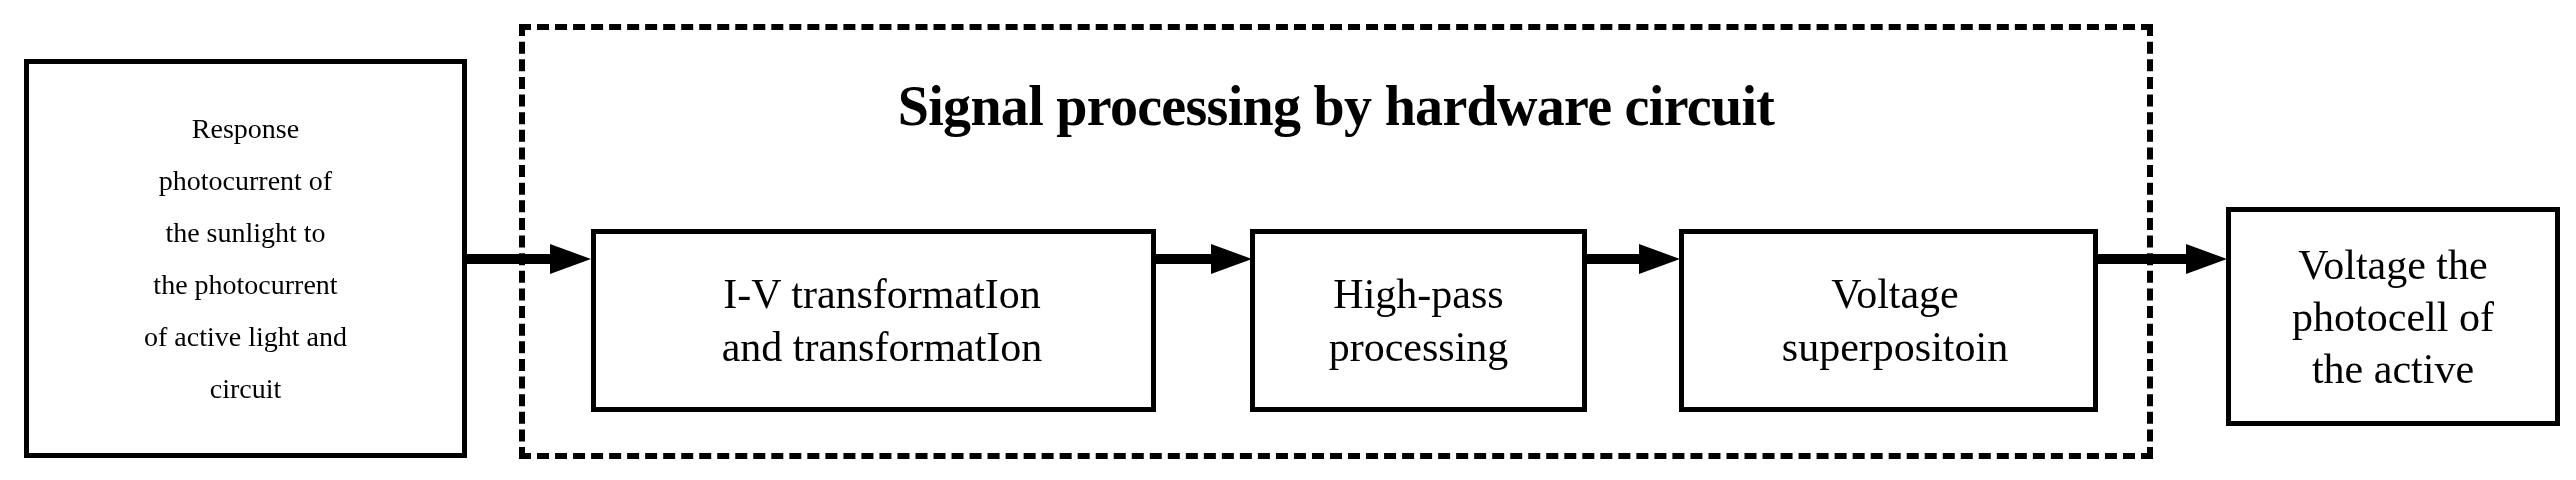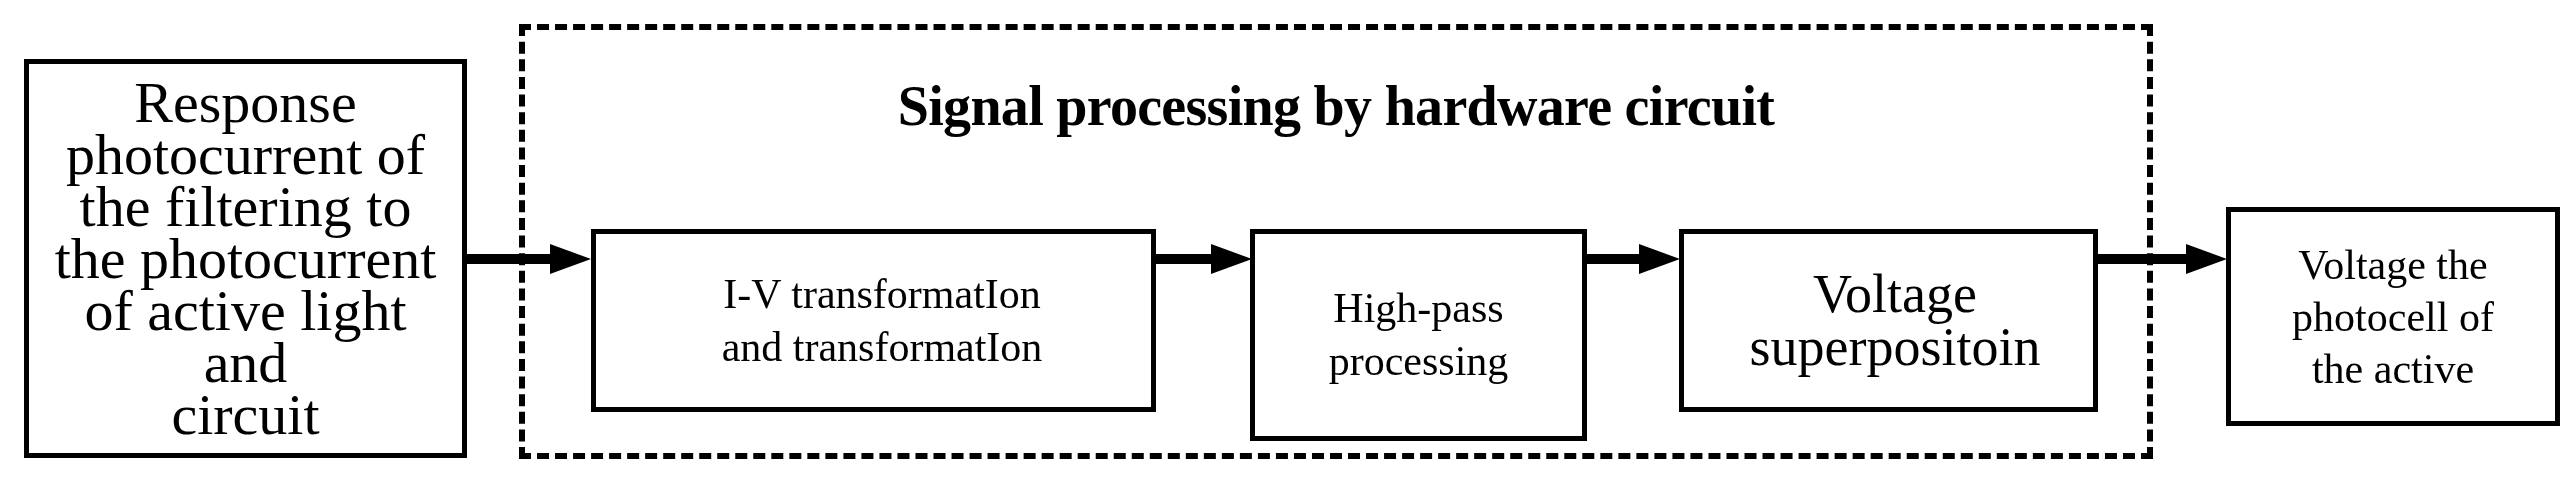--- a/index.html
+++ b/index.html
@@ -59,46 +59,46 @@
     width: 100%;
     padding: 0 7.4px;
     box-sizing: border-box;
   }
 
   #box-source {
     left: 24px;
     top: 59px;
     width: 443px;
     height: 399px;
-    font-size: 58px;
+    font-size: 28px;
     line-height: 52px;
   }
   #box-iv {
     left: 591px;
     top: 229px;
     width: 565px;
     height: 183px;
     font-size: 42px;
     line-height: 53px;
     padding-left: 17px;
   }
   #box-hpf {
     left: 1250px;
     top: 229px;
     width: 337px;
-    height: 212px;
+    height: 183px;
     font-size: 42px;
     line-height: 53px;
   }
   #box-vamp {
     left: 1679px;
     top: 229px;
     width: 419px;
     height: 183px;
-    font-size: 54px;
+    font-size: 42px;
     line-height: 53px;
     padding-left: 13px;
   }
   #box-extract {
     left: 2226px;
     top: 207px;
     width: 334px;
     height: 219px;
     font-size: 42px;
     line-height: 52px;
@@ -148,21 +148,21 @@
 
 <div id="canvas">
 
   <div class="dashed-group"></div>
   <div class="group-title">Signal processing by hardware circuit</div>
 
   <div class="box" id="box-source">
     <span class="box-text">
       <span>Response</span><br>
       <span>photocurrent of</span><br>
-      <span>the filtering to</span><br>
+      <span>the sunlight to</span><br>
       <span>the photocurrent</span><br>
       <span>of active light and</span><br>
       <span>circuit</span>
     </span>
   </div>
 
   <div class="arrow" id="arrow-1">
     <span class="shaft"></span>
     <span class="head"></span>
   </div>

